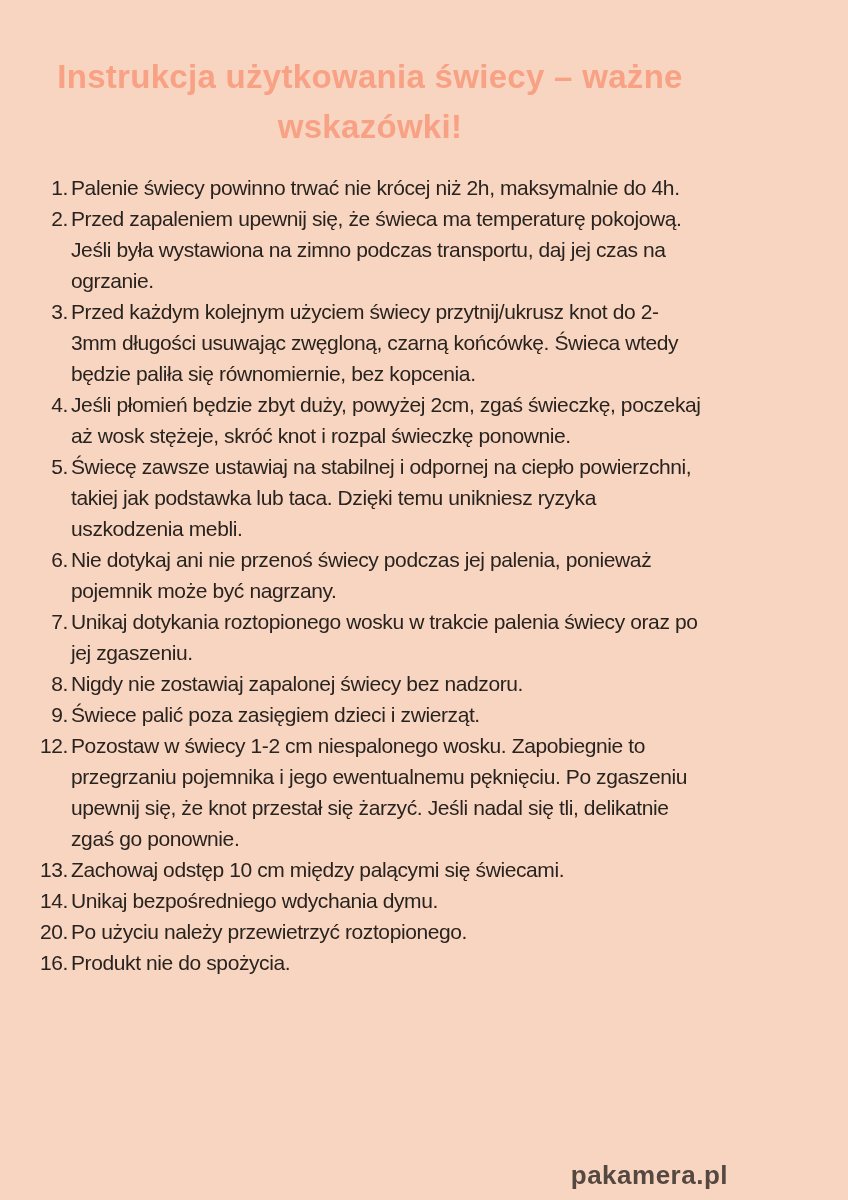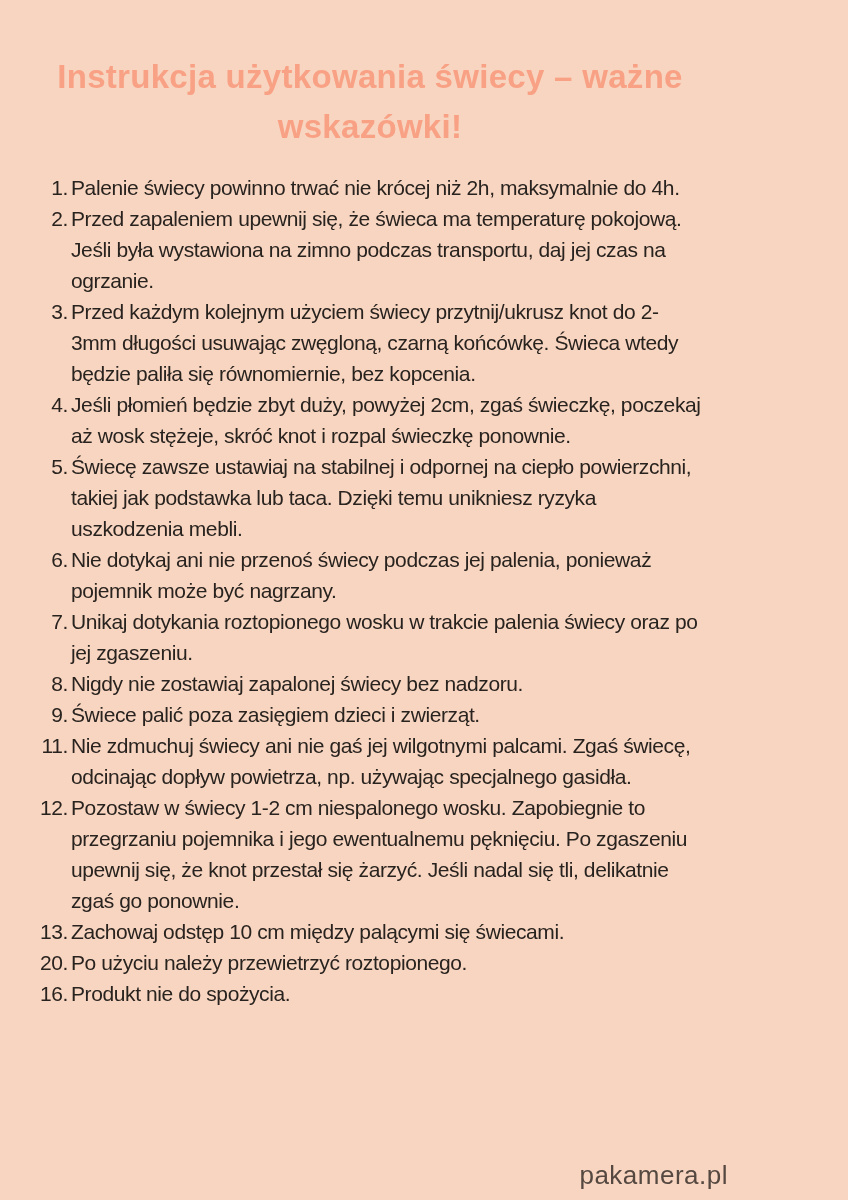--- a/index.html
+++ b/index.html
@@ -50,21 +50,21 @@
   }
   .item-num {
     text-align: right;
     white-space: nowrap;
   }
   .watermark {
     position: absolute;
     right: 12px;
     bottom: 9px;
     font-size: 26px;
-    font-weight: normal;
+    font-weight: bold;
     letter-spacing: 0.5px;
     color: var(--wm);
   }
 </style>
 </head>
 <body>
 
 <div class="page">
   <h1 class="title">Instrukcja użytkowania świecy – ważne wskazówki!</h1>
 
@@ -99,30 +99,30 @@
       </li>
       <li>
         <span class="item-num">8.</span>
         <span class="item-text">Nigdy nie zostawiaj zapalonej świecy bez nadzoru.</span>
       </li>
       <li>
         <span class="item-num">9.</span>
         <span class="item-text">Świece palić poza zasięgiem dzieci i zwierząt.</span>
       </li>
       <li>
-        <span class="item-num">11.</span>
-        <span class="item-text">Nie zdmuchuj świecy ani nie gaś jej wilgotnymi palcami. Zgaś świecę, odcinając dopływ powietrza, np. używając specjalnego gasidła.</span>
-      </li>
-      <li>
         <span class="item-num">12.</span>
         <span class="item-text">Pozostaw w świecy 1-2 cm niespalonego wosku. Zapobiegnie to przegrzaniu pojemnika i jego ewentualnemu pęknięciu. Po zgaszeniu upewnij się, że knot przestał się żarzyć. Jeśli nadal się tli, delikatnie zgaś go ponownie.</span>
       </li>
       <li>
         <span class="item-num">13.</span>
         <span class="item-text">Zachowaj odstęp 10 cm między palącymi się świecami.</span>
+      </li>
+      <li>
+        <span class="item-num">14.</span>
+        <span class="item-text">Unikaj bezpośredniego wdychania dymu.</span>
       </li>
       <li>
         <span class="item-num">20.</span>
         <span class="item-text">Po użyciu należy przewietrzyć roztopionego.</span>
       </li>
       <li>
         <span class="item-num">16.</span>
         <span class="item-text">Produkt nie do spożycia.</span>
       </li>
     </ol>

